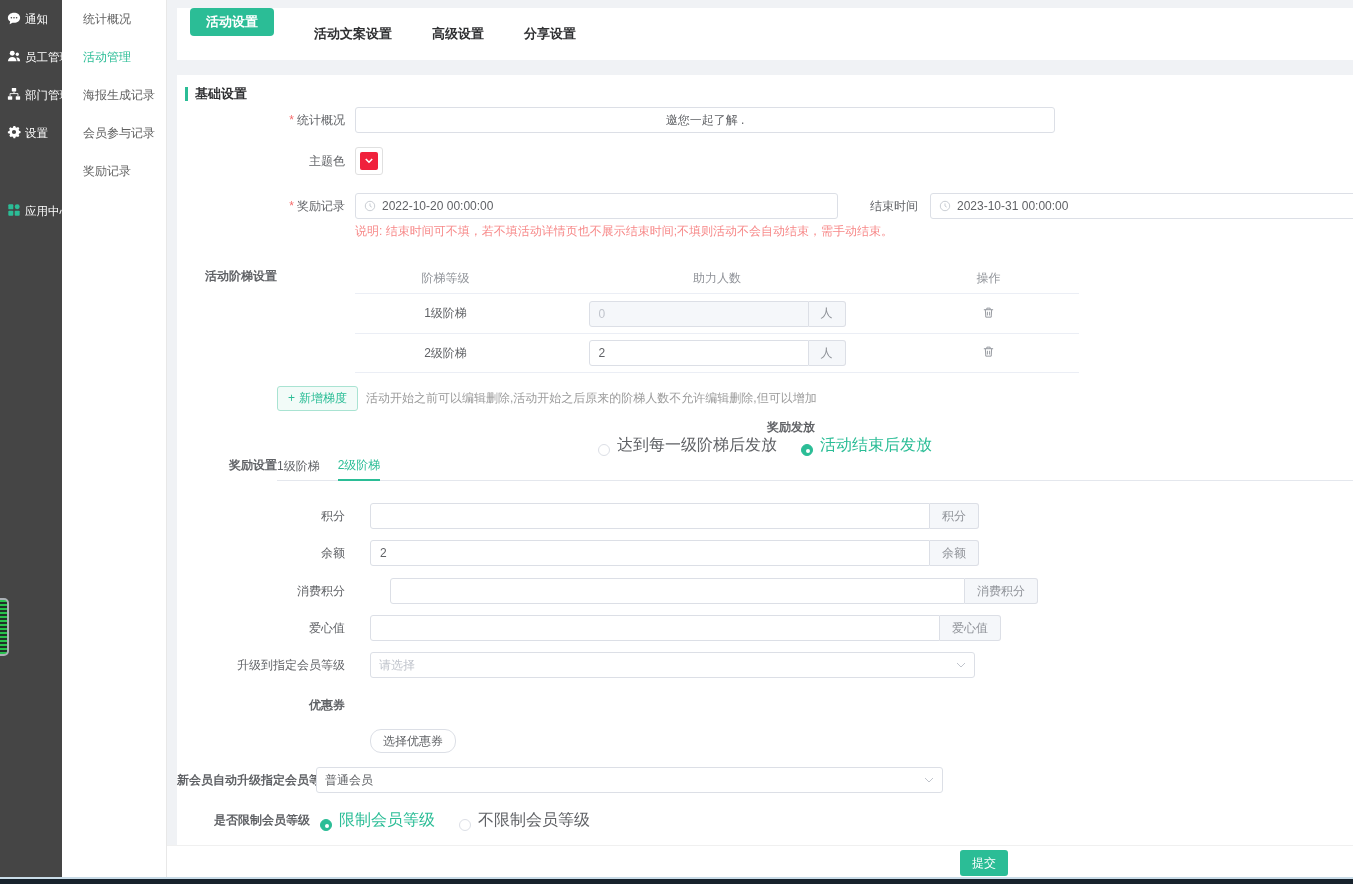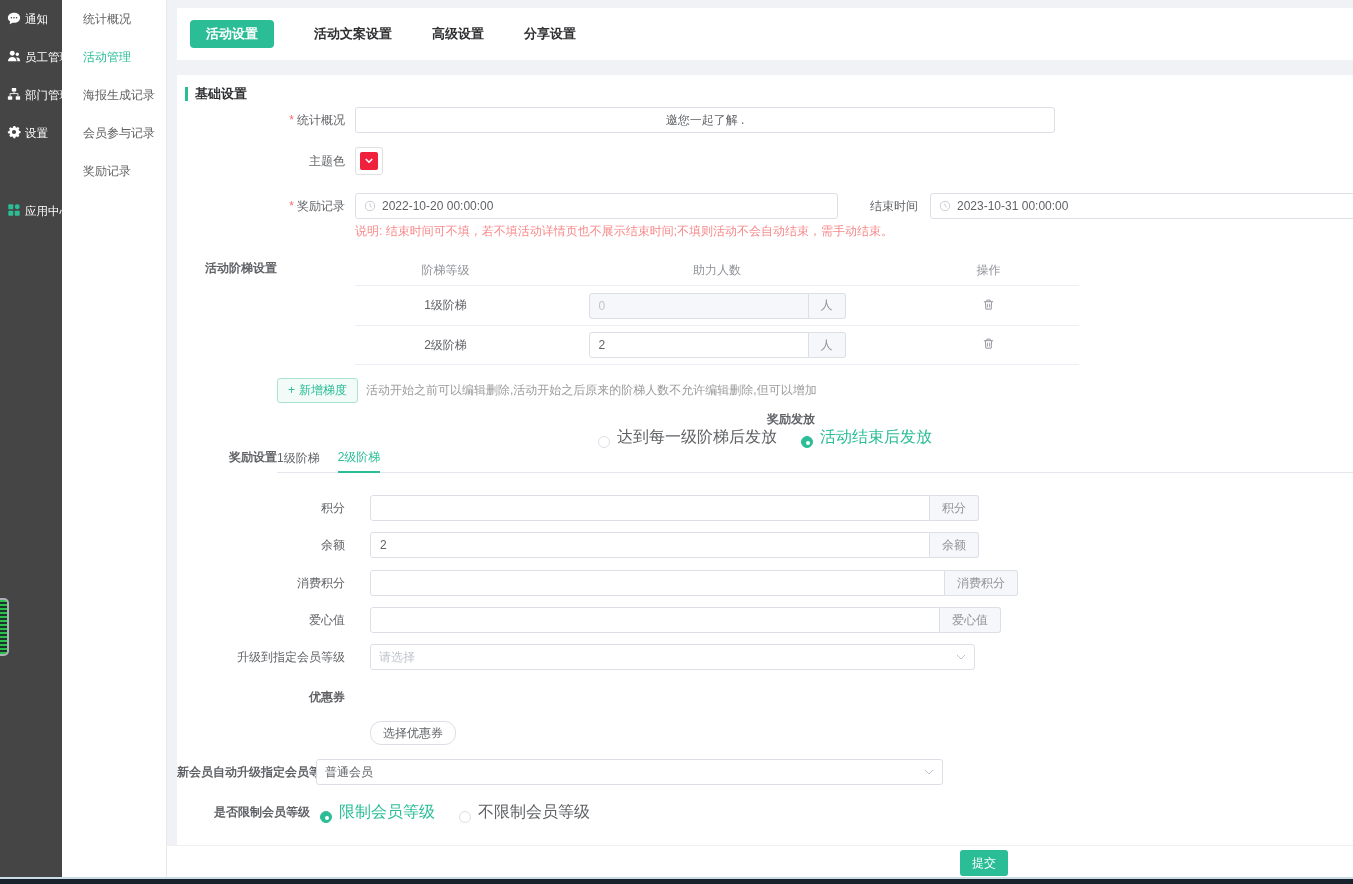--- a/index.html
+++ b/index.html
@@ -18,21 +18,21 @@
   
   .submenu { position:absolute; left:62px; top:0; width:105px; height:878px; background:#fff;
     border-right:1px solid #e8e8e8; z-index:4; }
   .submenu-item { height:38px; line-height:38px; padding-left:21px; font-size:12px; color:#5f5f5f;
     cursor:pointer; white-space:nowrap; }
   .submenu-item.active { color:#2bbd96; }
 
   
   .main { position:absolute; left:167px; top:0; right:0; bottom:0; background:#f0f2f5; }
 
-  .tabcard { margin:8px 0 0 10px; height:52px; background:#fff; display:flex; align-items:center;
+  .tabcard { margin:8px 0 0 10px; height:52px; background:#fff; display:flex; 
     padding-left:13px; }
   .tab-pill { height:28px; padding:0 16px; background:#2bbd96; color:#fff; border:none; border-radius:4px;
     font-size:13px; font-weight:700; cursor:pointer; font-family:inherit; }
   .tab-plain { background:none; border:none; color:#303133; font-size:13px; font-weight:700;
     margin-left:40px; cursor:pointer; font-family:inherit; }
 
   .card { margin:15px 0 0 10px; height:770px; background:#fff; padding-top:10px;
     position:relative; overflow:hidden; }
 
   .sec-title { display:flex; align-items:center; gap:7px; margin-left:8px; height:18px; }
@@ -116,26 +116,26 @@
 
   
   .stripes { position:absolute; left:-7px; top:598px; width:16px; height:58px; border-radius:5px;
     border:2px solid #aab0b5; z-index:8;
     background:repeating-linear-gradient(180deg,#27c24c 0 2px,#20302a 2px 4px); }
 
   
   .row-name { margin-top:4px; }
   .row-theme { margin-top:14px; }
   .row-time { margin-top:18px; }
-  .row-ladder { margin-top:16px; }
+  .row-ladder { margin-top:24px; }
   .row-release { margin-top:8px; height:16px; align-items:center;flex-direction:column; }
   .row-rtabs { margin-top:22px; }
   .row-points { margin-top:22px; }
   .row-balance { margin-top:11px; }
-  .row-consume { margin-top:12px; }
+  .row-consume { margin-top:12px;gap:20px; }
   .row-love { margin-top:11px; }
   .row-upgrade { margin-top:11px; }
   .row-couponlbl { margin-top:19px; height:16px; }
   .row-couponlbl .lbl { line-height:16px; }
   .row-couponbtn { margin-top:16px; }
   .row-newmember { margin-top:14px; }
   .row-limit { margin-top:19px; height:16px; align-items:center; }
   .gap24 { margin-left:24px; }
 </style>
 </head>

